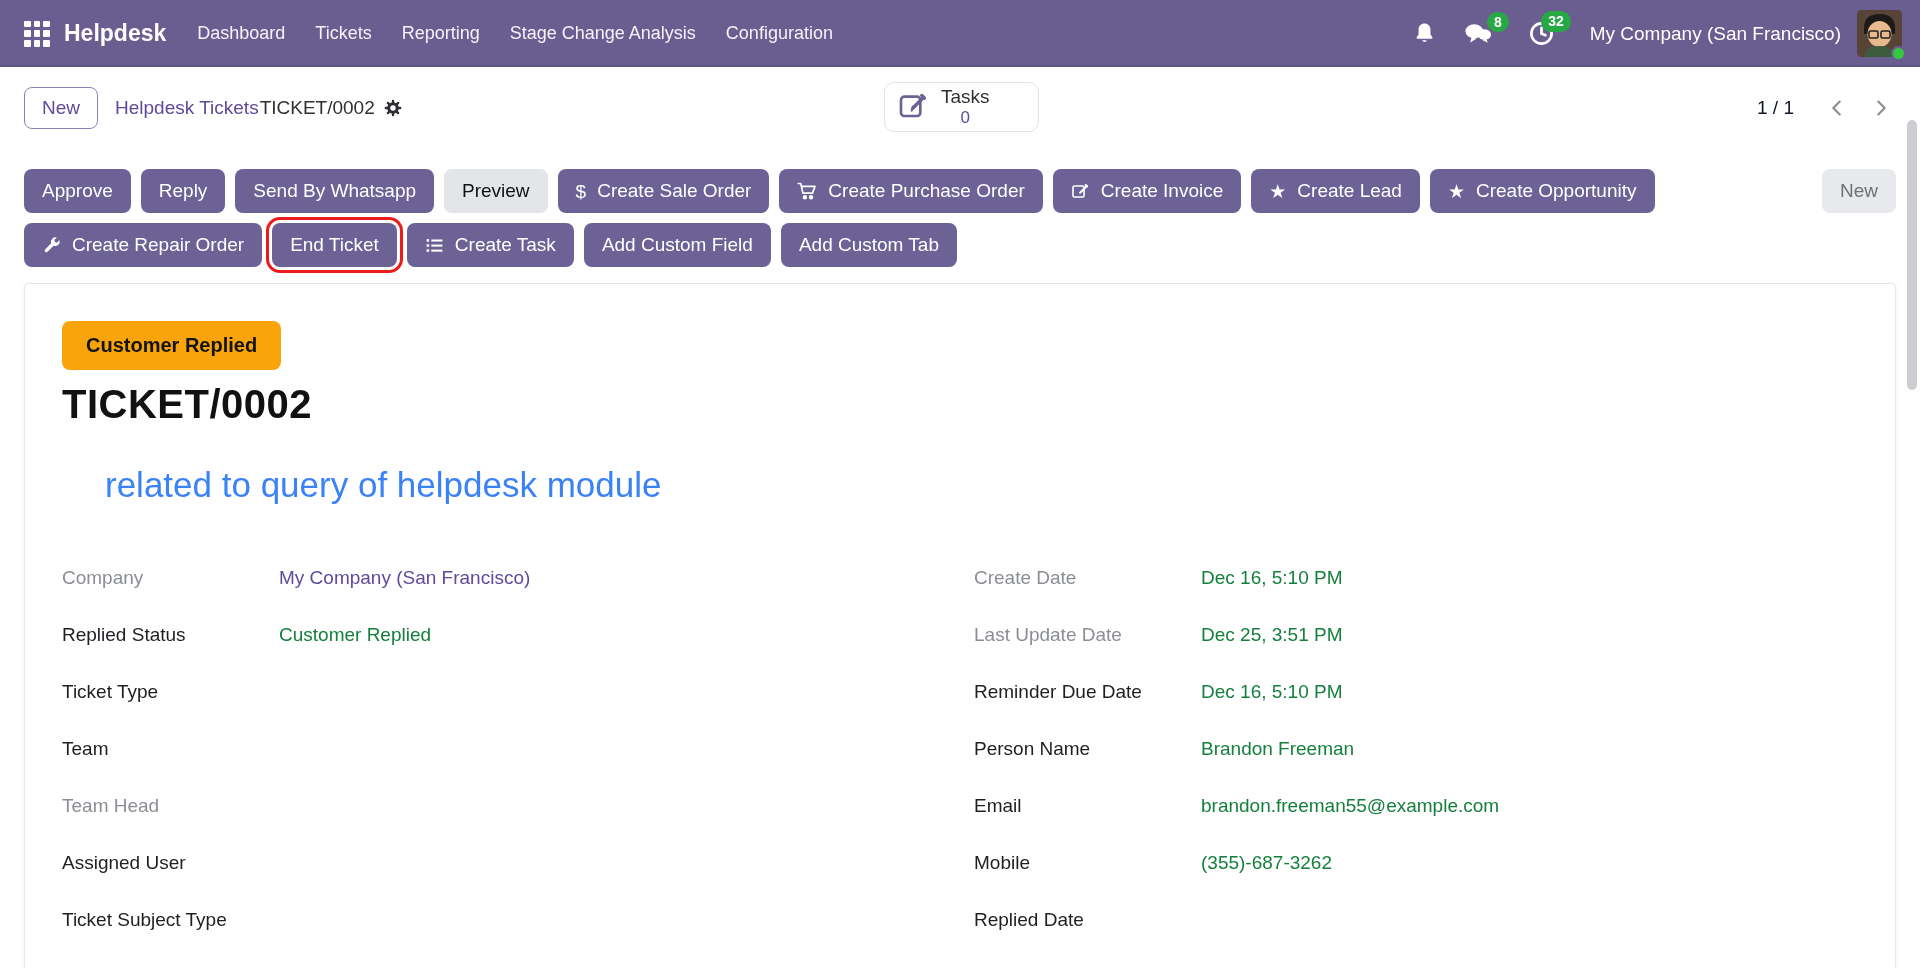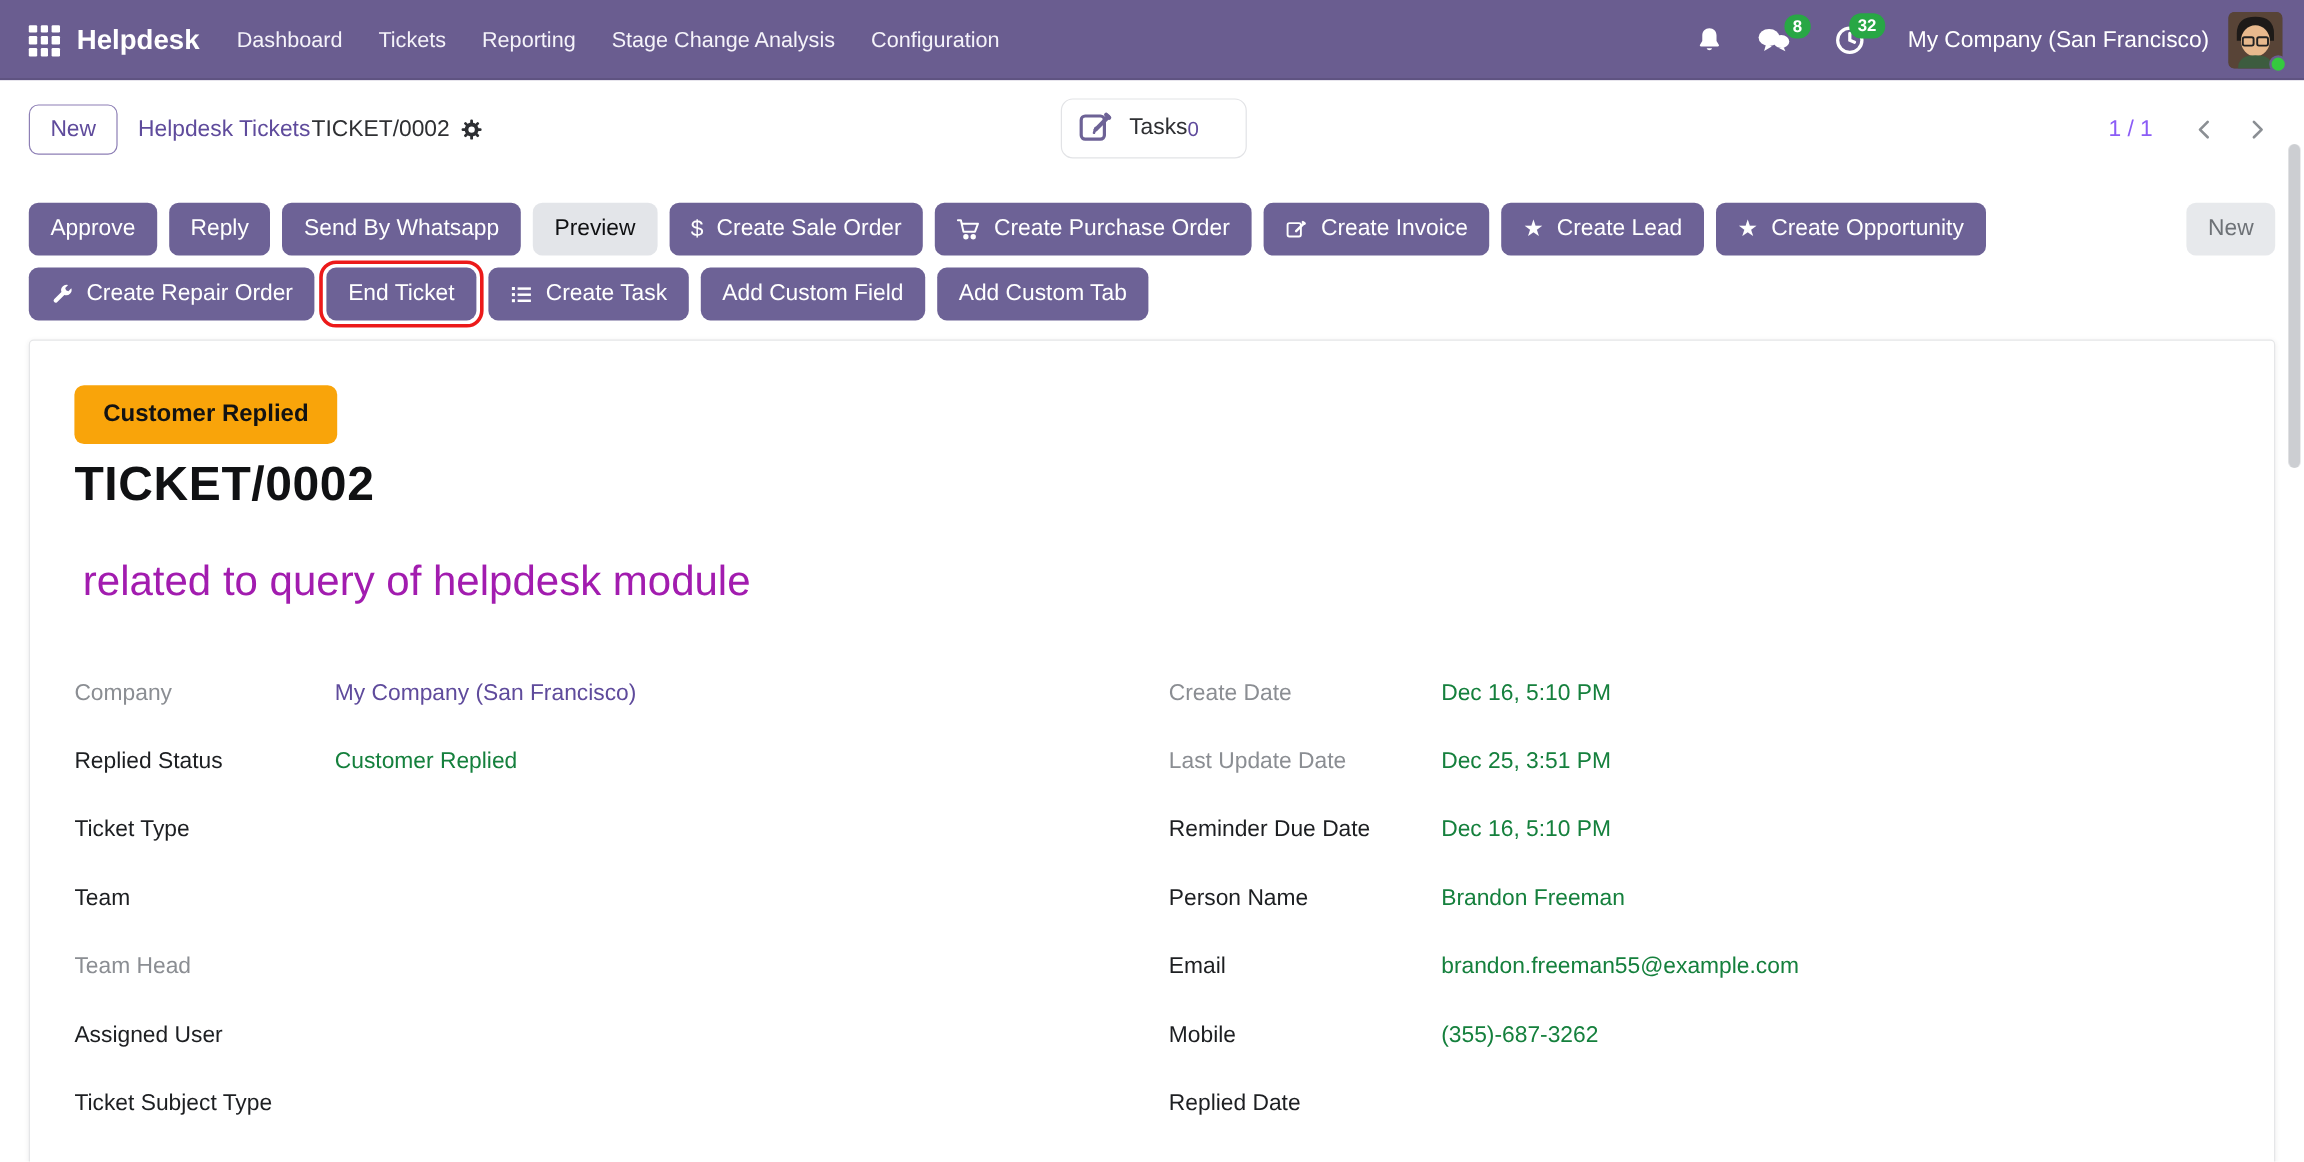--- a/index.html
+++ b/index.html
@@ -33,25 +33,25 @@
     padding: 0 24px; position: relative; }
   .btn-new-record { background: #fff; border: 1px solid #8d7fb5; color: #5f4b9c; font-size: 19px;
     font-weight: 500; padding: 9px 17px; border-radius: 8px; cursor: pointer; font-family: inherit; }
   .breadcrumb-col { margin-left: 17px; display: flex; justify-content: center; gap: 1px; }
   .breadcrumb-parent { color: var(--link, #5f4b9c); font-size: 19px; cursor: pointer; text-decoration: none; }
   .breadcrumb-current { color: #2f3033; font-size: 19px; display: flex; align-items: center; gap: 8px; }
   .gear-btn { cursor: pointer; display: flex; align-items: center; }
   .tasks-button { position: absolute; left: 884px; top: 15px; width: 155px; height: 50px;
     background: #fff; border: 1px solid #e2e3e6; border-radius: 10px; display: flex; align-items: center;
     padding: 0 12px; gap: 12px; cursor: pointer; font-family: inherit; }
-  .tasks-texts { display: flex; align-items: flex-end; line-height: 1.15; }
+  .tasks-texts { display: flex; flex-direction: column; align-items: center; line-height: 1.15; }
   .tasks-label { font-size: 19px; color: #2f3033; }
   .tasks-count { font-size: 17px; color: #5f4b9c; }
   .pager { margin-left: auto; display: flex; align-items: center; gap: 14px; }
-  .pager-value { font-size: 19px; color: #8b5cf6; margin-right: 14px; }
+  .pager-value { font-size: 19px; color: #0f172a; margin-right: 14px; }
   .pager-btn { background: none; border: none; cursor: pointer; padding: 4px; display: flex; }
 
   
   .actions-area { padding: 0 24px; }
   .action-row { display: flex; align-items: center; gap: 10px; }
   .action-row.first { margin-top: 21px; align-items: center; }
   .action-row.second { margin-top: 10px; }
   .abtn { height: 44px; border: none; border-radius: 8px; padding: 0 18px; font-size: 19px;
     font-weight: 500; display: flex; align-items: center; gap: 11px; cursor: pointer;
     font-family: inherit; white-space: nowrap; }
@@ -62,21 +62,21 @@
   .btn-ic { display: flex; align-items: center; }
   .btn-ic .txt-ic { font-size: 19px; line-height: 1; }
 
   
   .sheet { margin: 16px 24px 0 24px; border: 1px solid #e5e6e8; border-radius: 4px;
     box-shadow: 0 1px 4px rgba(0,0,0,.06); height: 700px; overflow: hidden;
     padding: 37px 24px 0 37px; background: #fff; }
   .stage-badge { display: inline-block; background: var(--orange, #f9a40a); color: #131313;
     font-size: 20px; font-weight: 700; padding: 13px 24px; border-radius: 8px; }
   .ticket-name { font-size: 40px; font-weight: 700; color: #101113; margin-top: 12px; letter-spacing: .5px; }
-  .ticket-subject { font-size: 35px; font-weight: 400; color: #a21caf; margin-top: 38px; padding-left: 7px; }
+  .ticket-subject { font-size: 35px; font-weight: 400; color: #3b82f6; margin-top: 38px; padding-left: 7px; margin-left: 36px; }
   .fields-wrap { display: flex; margin-top: 60px; }
   .fields-col.left { width: 912px; flex: 0 0 auto; }
   .fields-col.right { flex: 1; }
   .field-row { display: flex; align-items: flex-start; height: 57px; }
   .left .field-label { width: 217px; }
   .right .field-label { width: 227px; }
   .field-label { font-size: 19px; font-weight: 500; color: #1d1f22; padding-top: 2px; flex: 0 0 auto; }
   .field-label.muted { color: #8b8e93; font-weight: 400; }
   .field-value { font-size: 19px; color: #15803d; padding-top: 2px; min-height: 24px; cursor: text; }
   .field-value.link { color: var(--link, #5f4b9c); cursor: pointer; }

